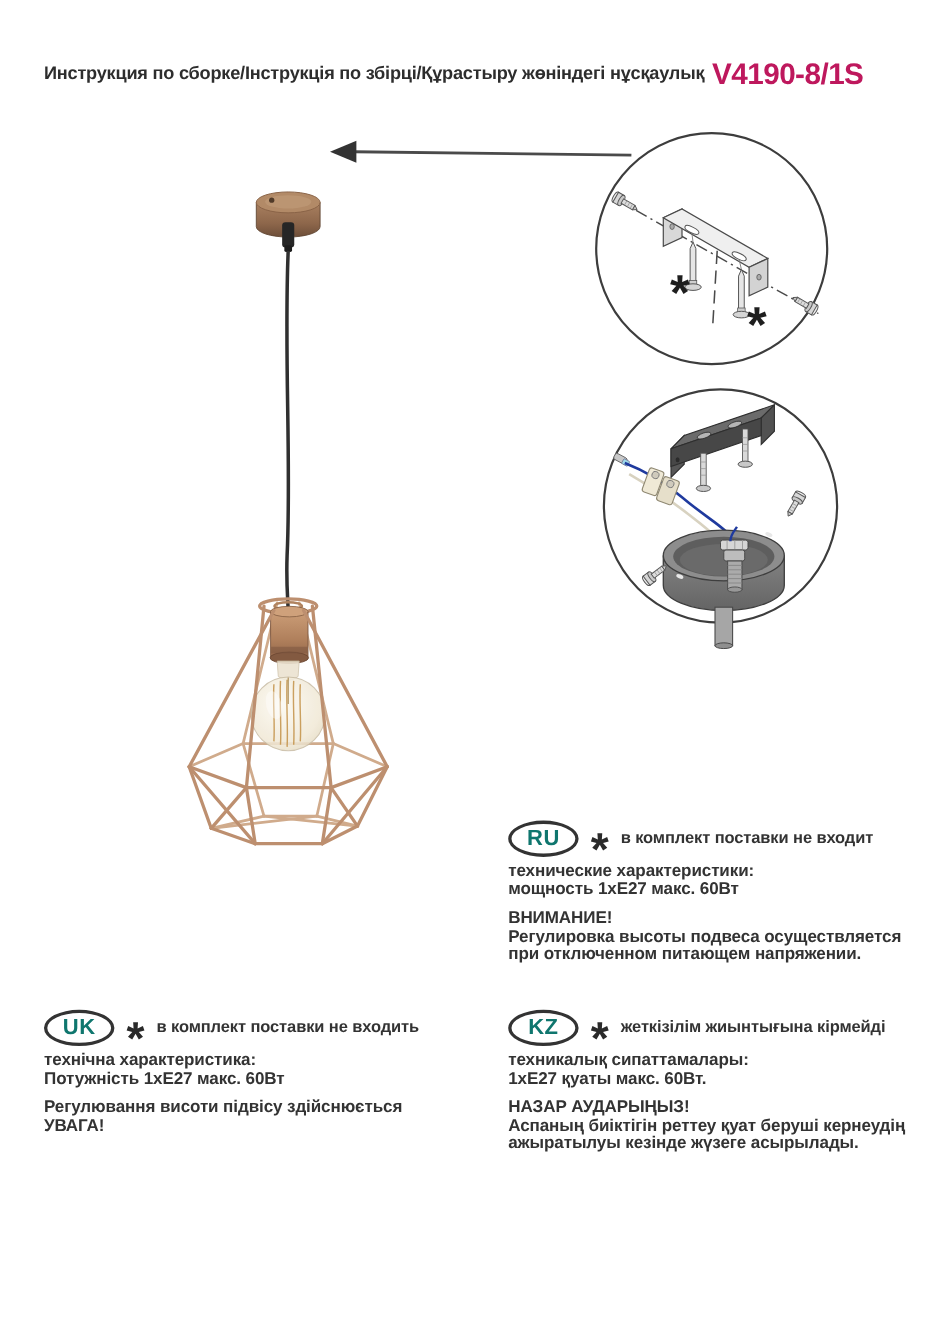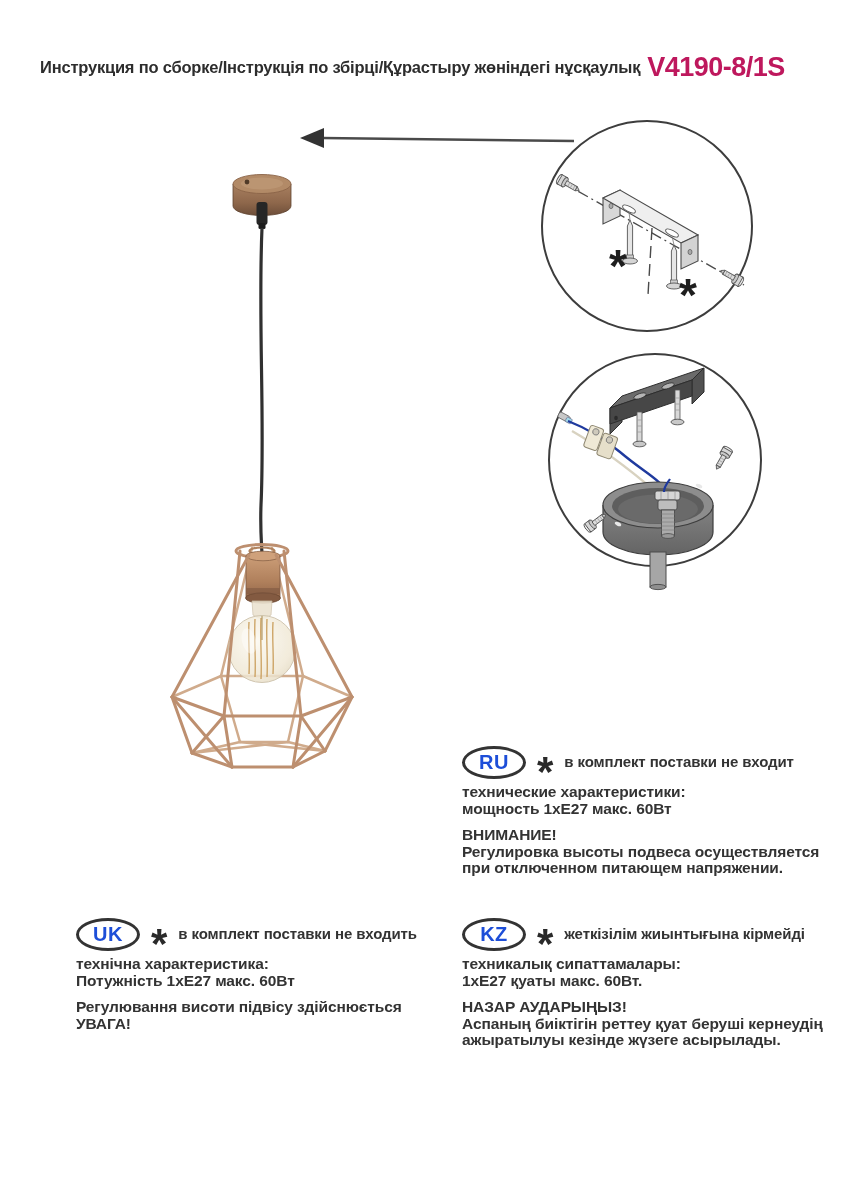--- a/index.html
+++ b/index.html
@@ -8,21 +8,21 @@
   #art{position:absolute;left:0;top:0;}
   .title-row{position:absolute;left:40px;top:52px;width:800px;display:flex;align-items:center;
              gap:7px;white-space:nowrap;}
   .title-main{font-size:16.5px;font-weight:700;letter-spacing:-0.2px;color:#2d2d2d;}
   .title-model{font-size:27px;font-weight:700;letter-spacing:-0.5px;color:#be185d;}
   .lang-block{position:absolute;width:400px;font-size:15.5px;font-weight:700;line-height:16.5px;
               letter-spacing:-0.1px;color:#333;}
   .badge-row{display:flex;align-items:center;gap:11px;height:32px;margin-bottom:4px;}
   .badge{display:inline-flex;box-sizing:border-box;min-width:64px;height:33px;padding:0 12px;
          border:3px solid #333;border-radius:50%;align-items:center;justify-content:center;
-         font-size:20px;font-weight:700;letter-spacing:0.5px;color:#1d4ed8;}
+         font-size:20px;font-weight:700;letter-spacing:0.5px;color:#0f766e;}
   .ast{font-size:42px;font-weight:700;line-height:1;position:relative;top:10px;color:#2a2a2a;}
   .note{font-size:15px;}
   .spec{margin-top:6px;}
   .warn{margin-top:10px;}
   .svg-ast{font-family:"Liberation Sans","DejaVu Sans",sans-serif;font-size:46px;font-weight:700;fill:#1e1e1e;}
 </style>
 </head>
 <body>
 
 <div id="page">
@@ -250,21 +250,21 @@
       <div>технические характеристики:</div>
       <div>мощность 1хЕ27 макс. 60Вт</div>
     </div>
     <div class="warn">
       <div>ВНИМАНИЕ!</div>
       <div>Регулировка высоты подвеса осуществляется</div>
       <div>при отключенном питающем напряжении.</div>
     </div>
   </div>
 
-  <div class="lang-block" style="left:40px;top:918px;margin-left:36px;">
+  <div class="lang-block" style="left:40px;top:918px;">
     <div class="badge-row">
       <span class="badge">UK</span>
       <span class="ast">*</span>
       <span class="note">в комплект поставки не входить</span>
     </div>
     <div class="spec">
       <div>технічна характеристика:</div>
       <div>Потужність 1хЕ27 макс. 60Вт</div>
     </div>
     <div class="warn">

